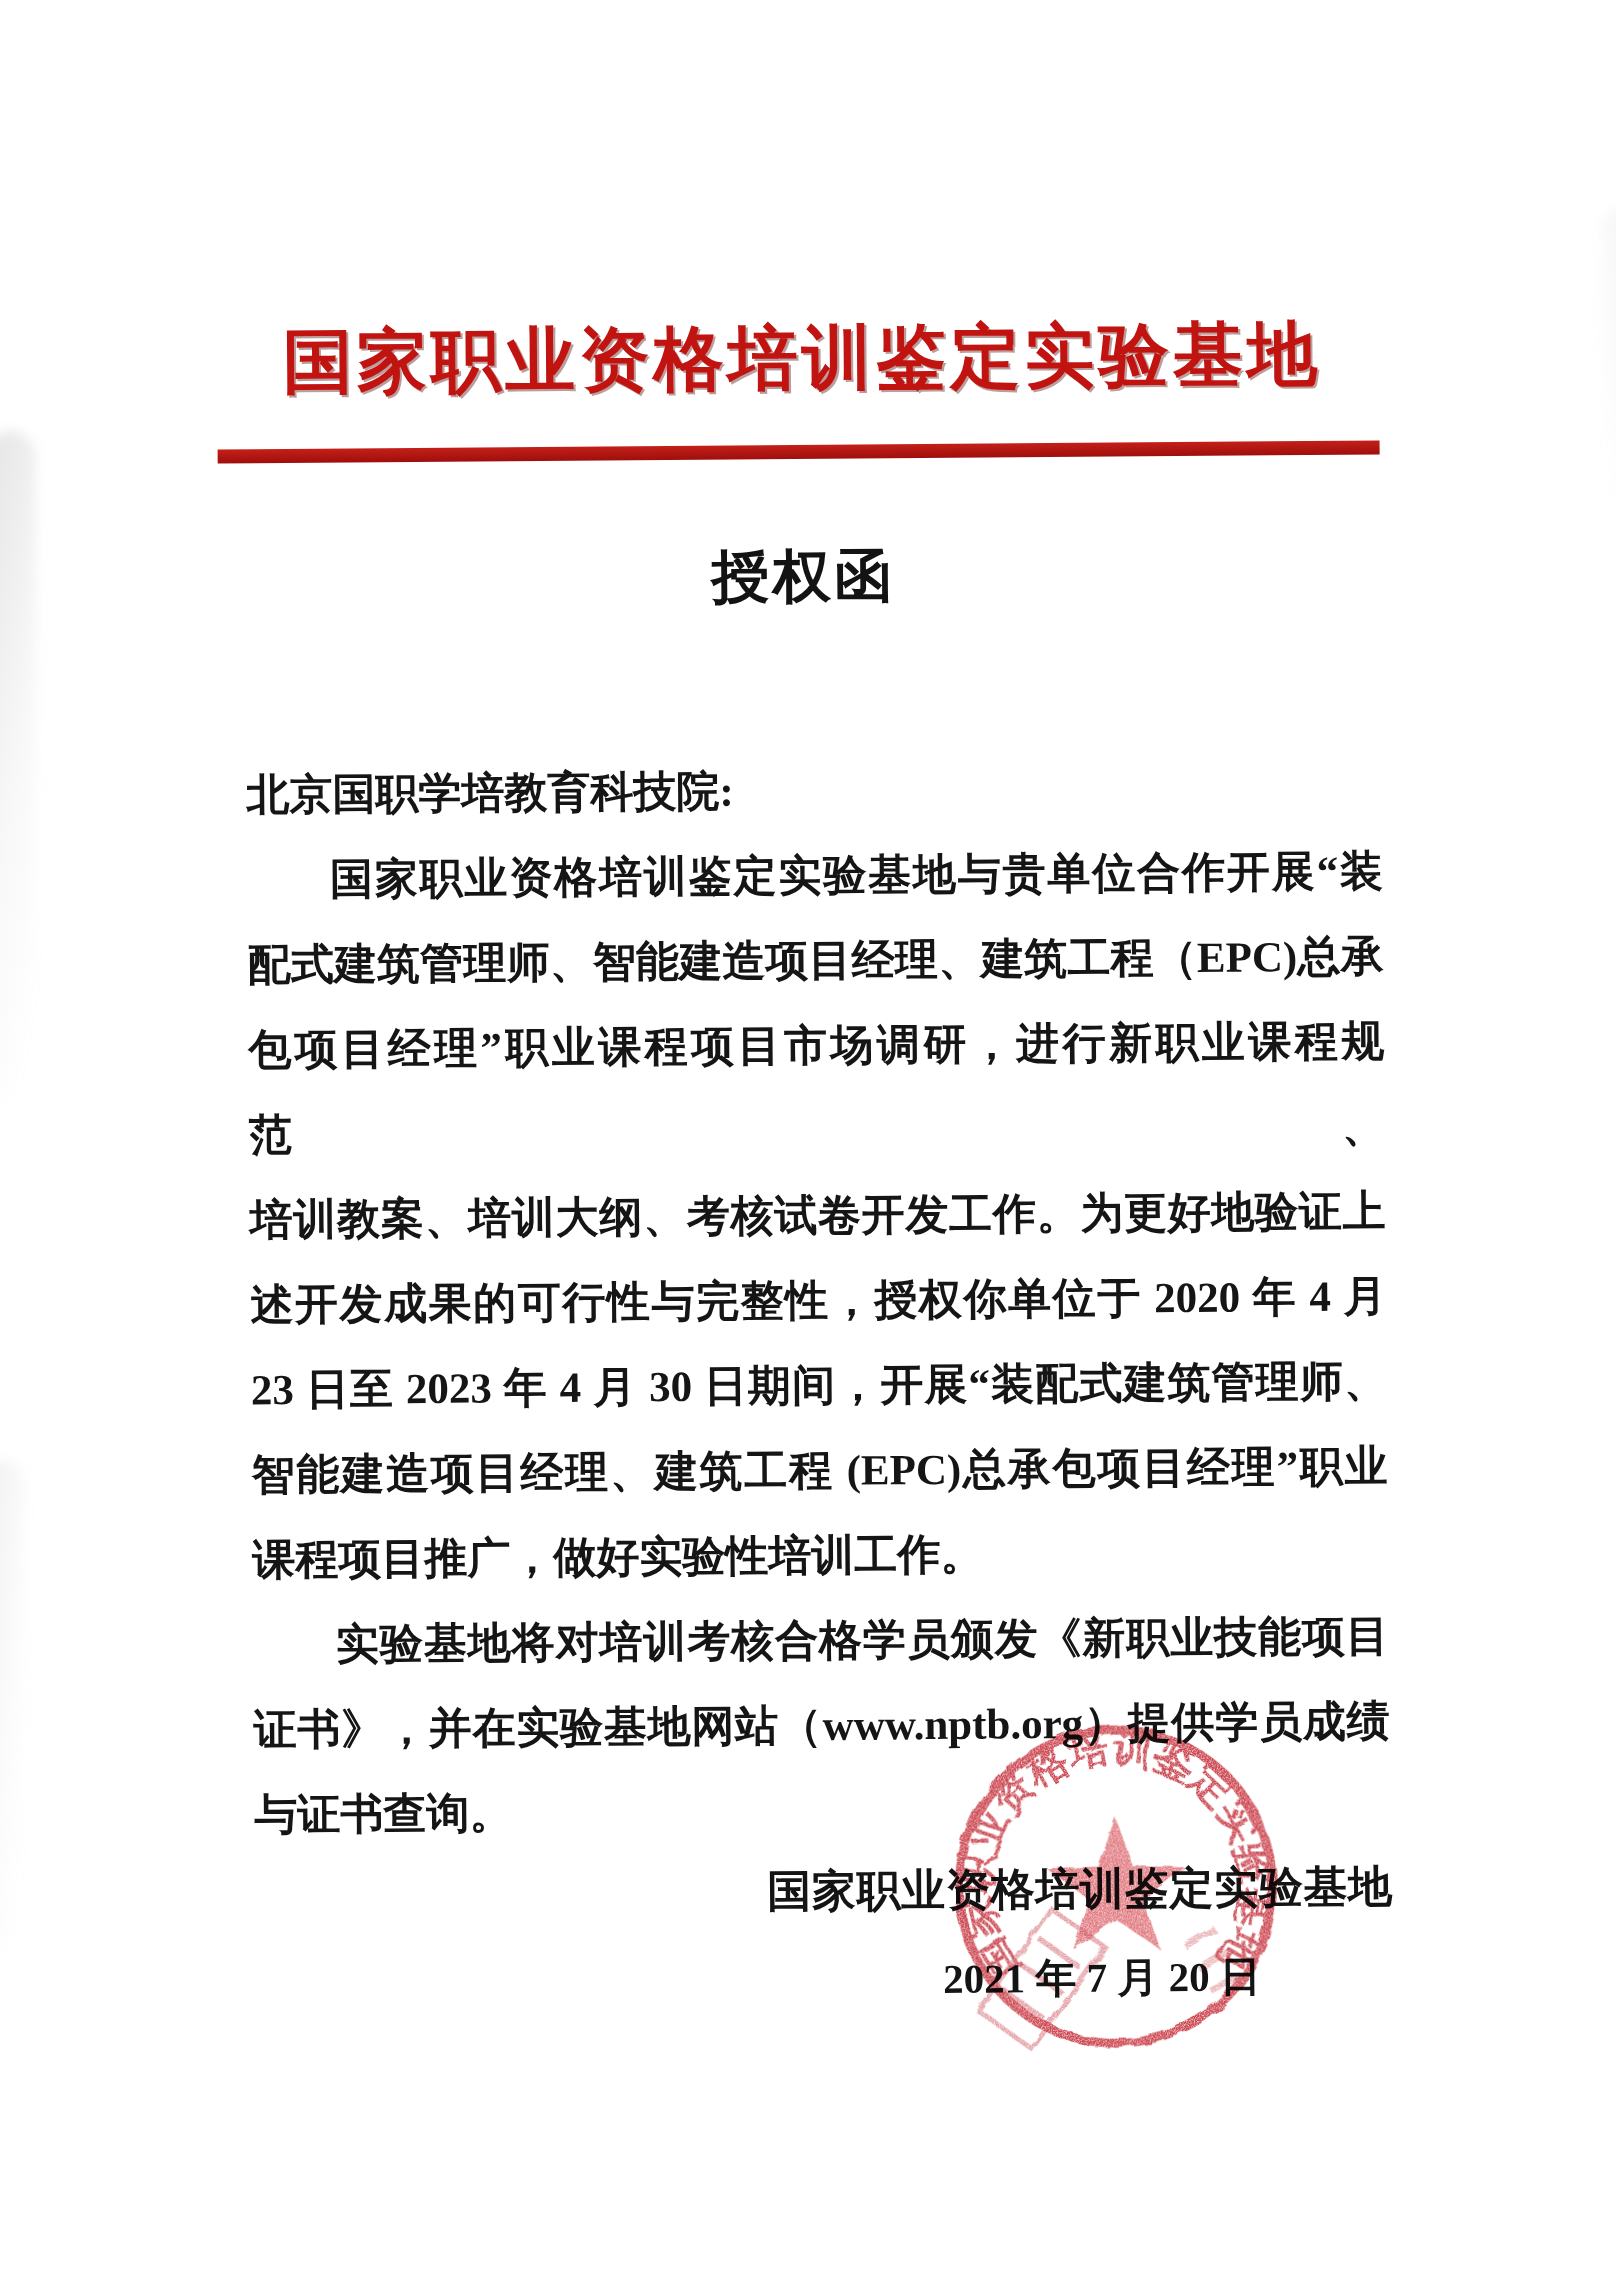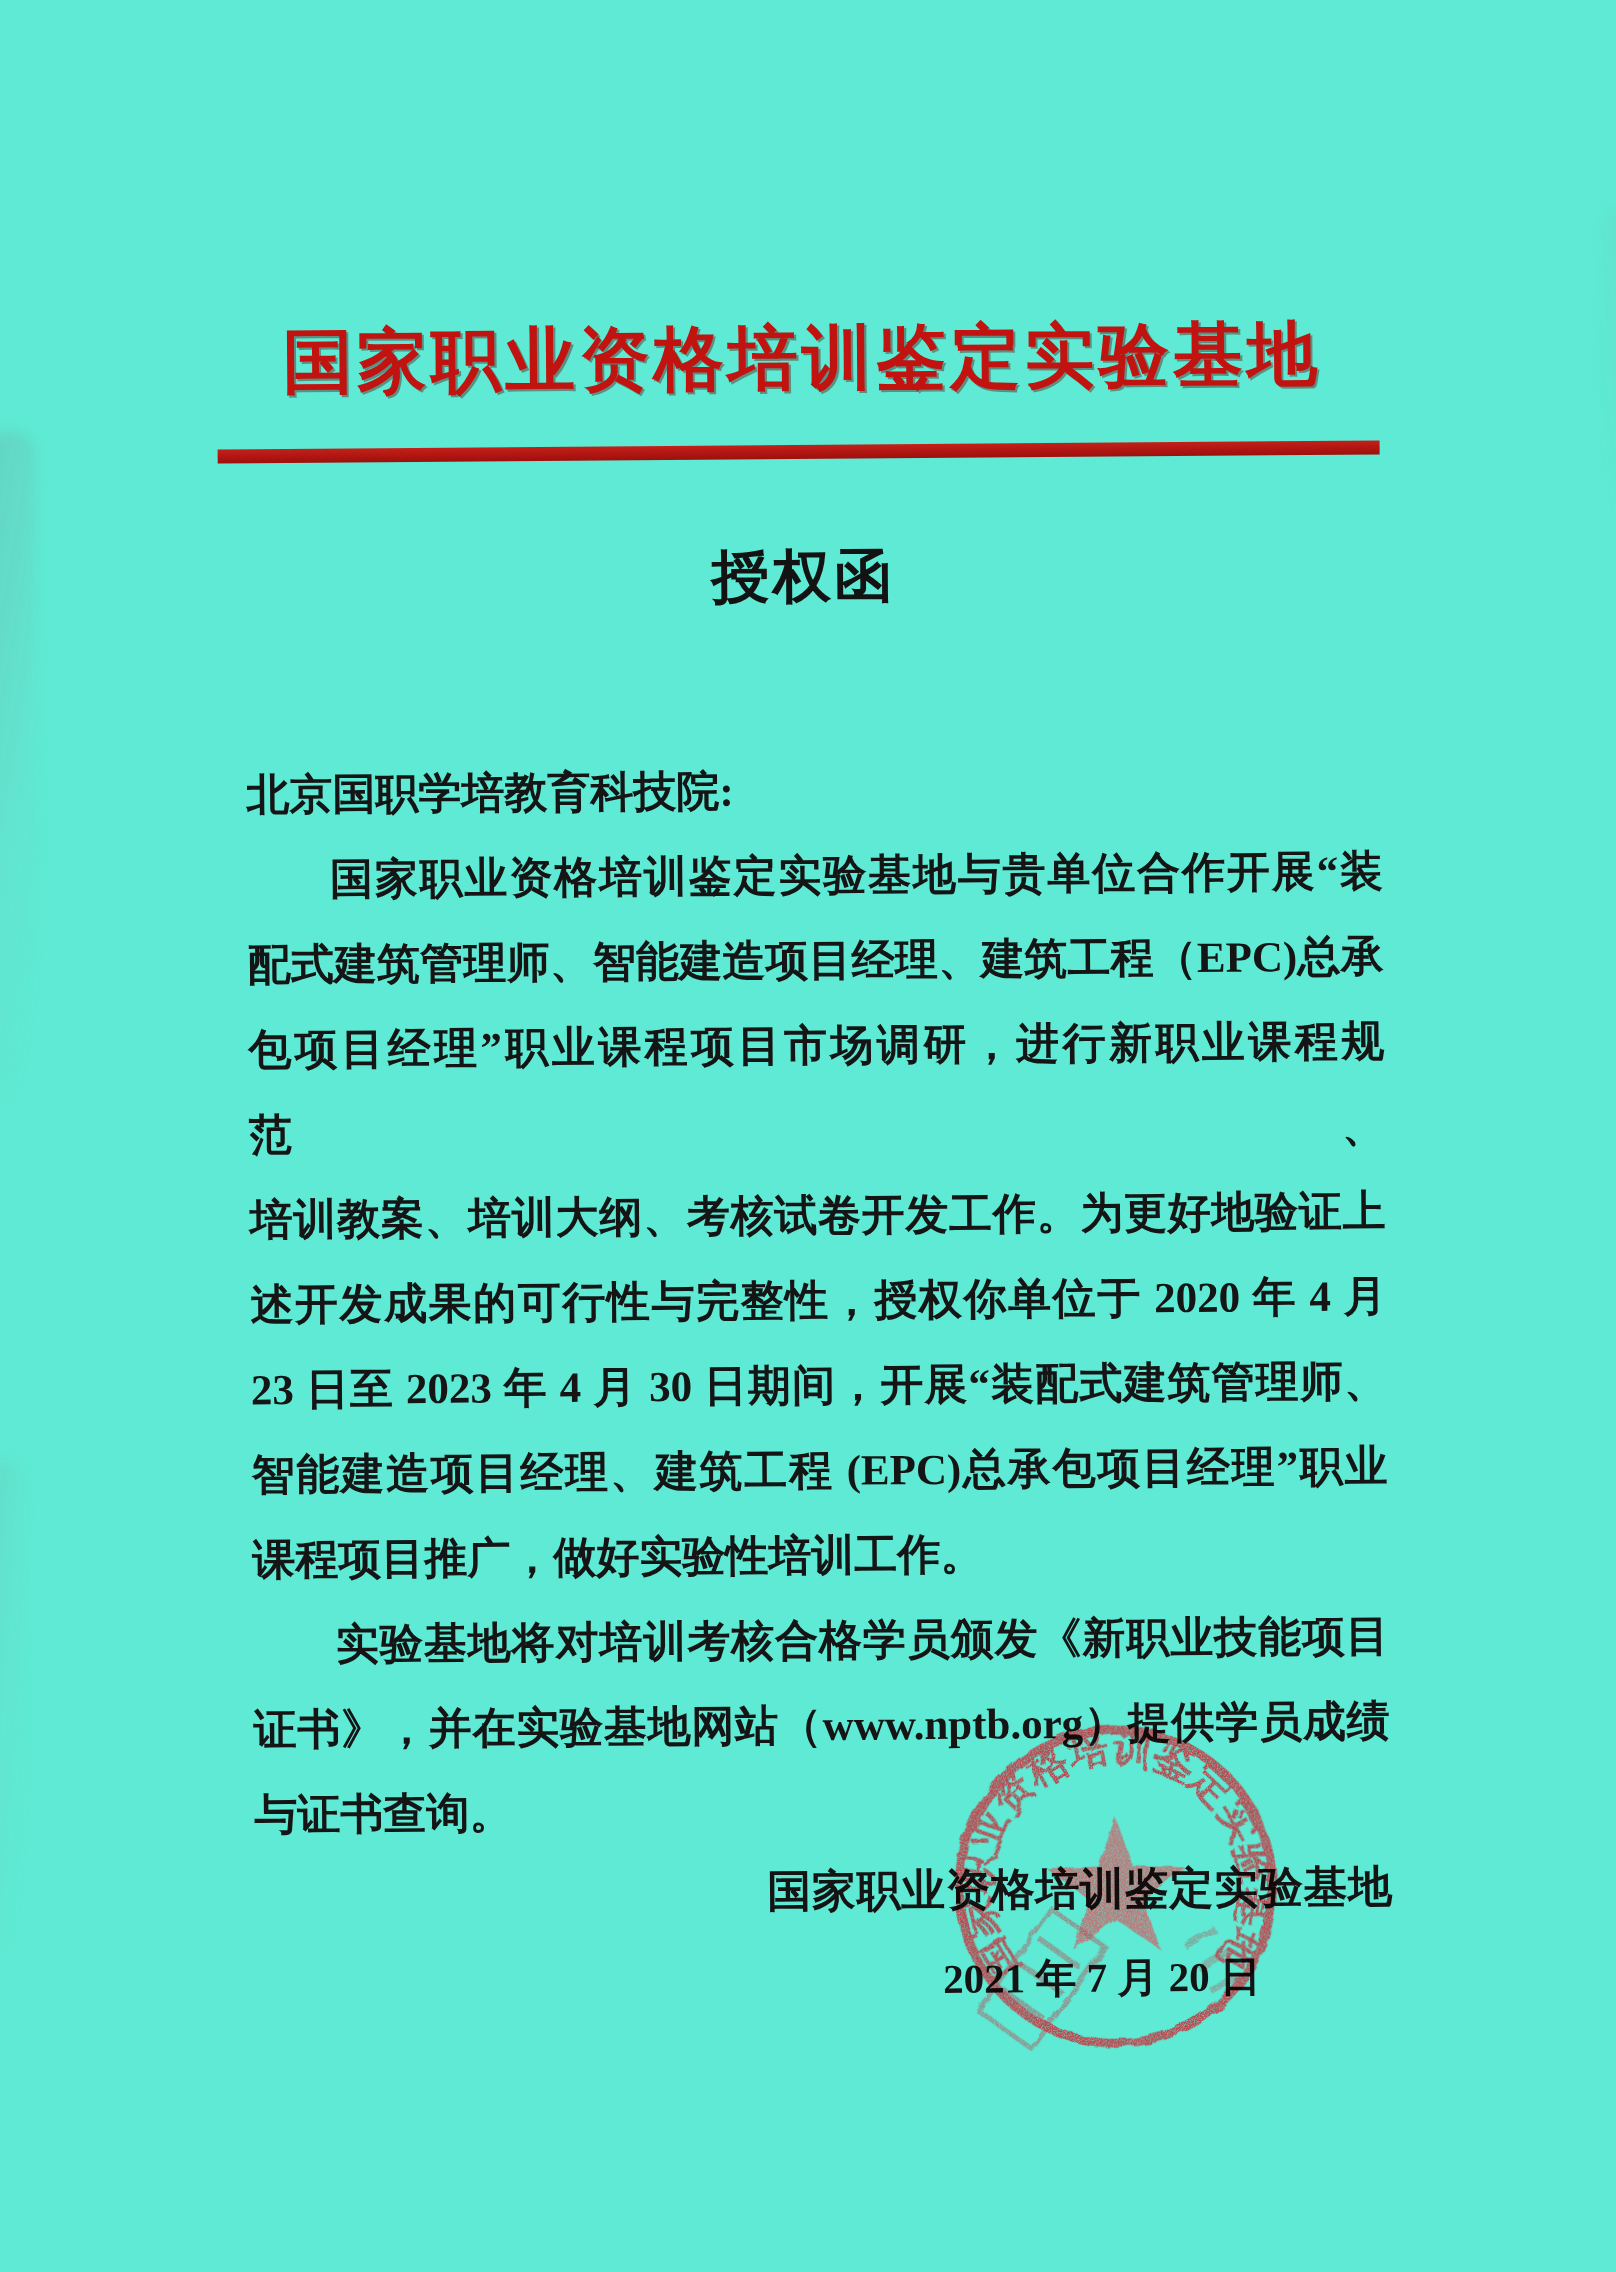--- a/index.html
+++ b/index.html
@@ -4,21 +4,21 @@
 <style>
   html, body {
     margin: 0;
     padding: 0;
     background: #e8e8e8;
   }
   .sheet {
     position: relative;
     width: 1616px;
     height: 2273px;
-    background: #5eead4;
+    background: #ffffff;
     overflow: hidden;
     font-family: "Liberation Serif", "DejaVu Serif", serif;
     color: #161616;
   }
   
   .scan-streak {
     position: absolute;
     pointer-events: none;
     border-radius: 35px;
     filter: blur(5.6px);

